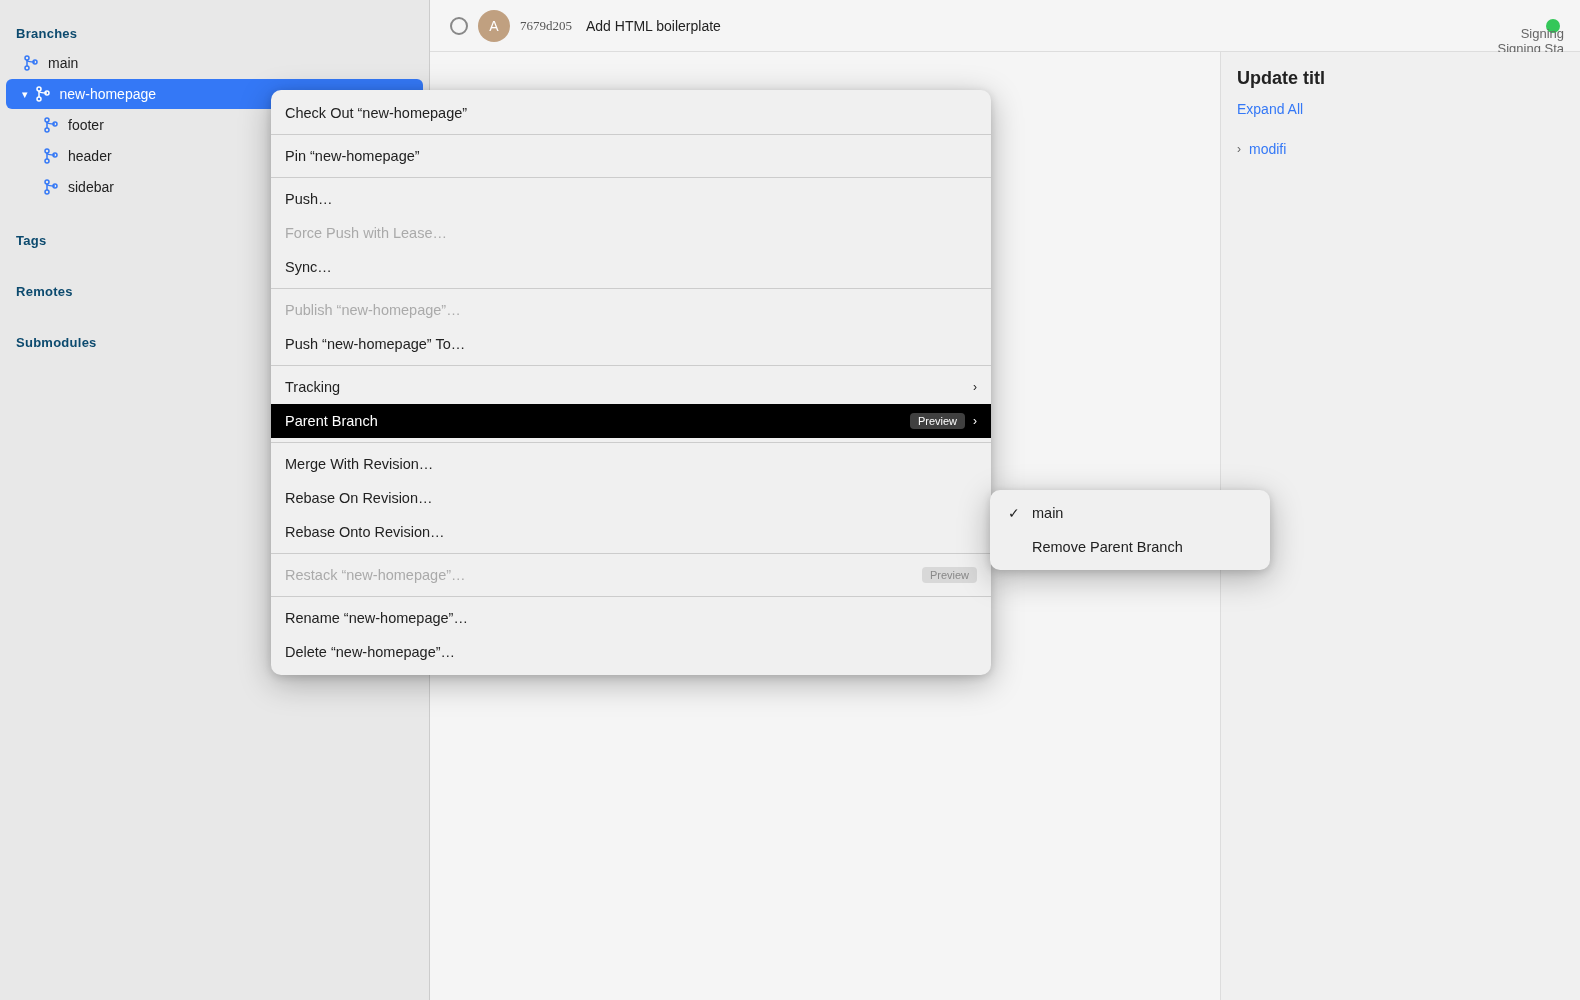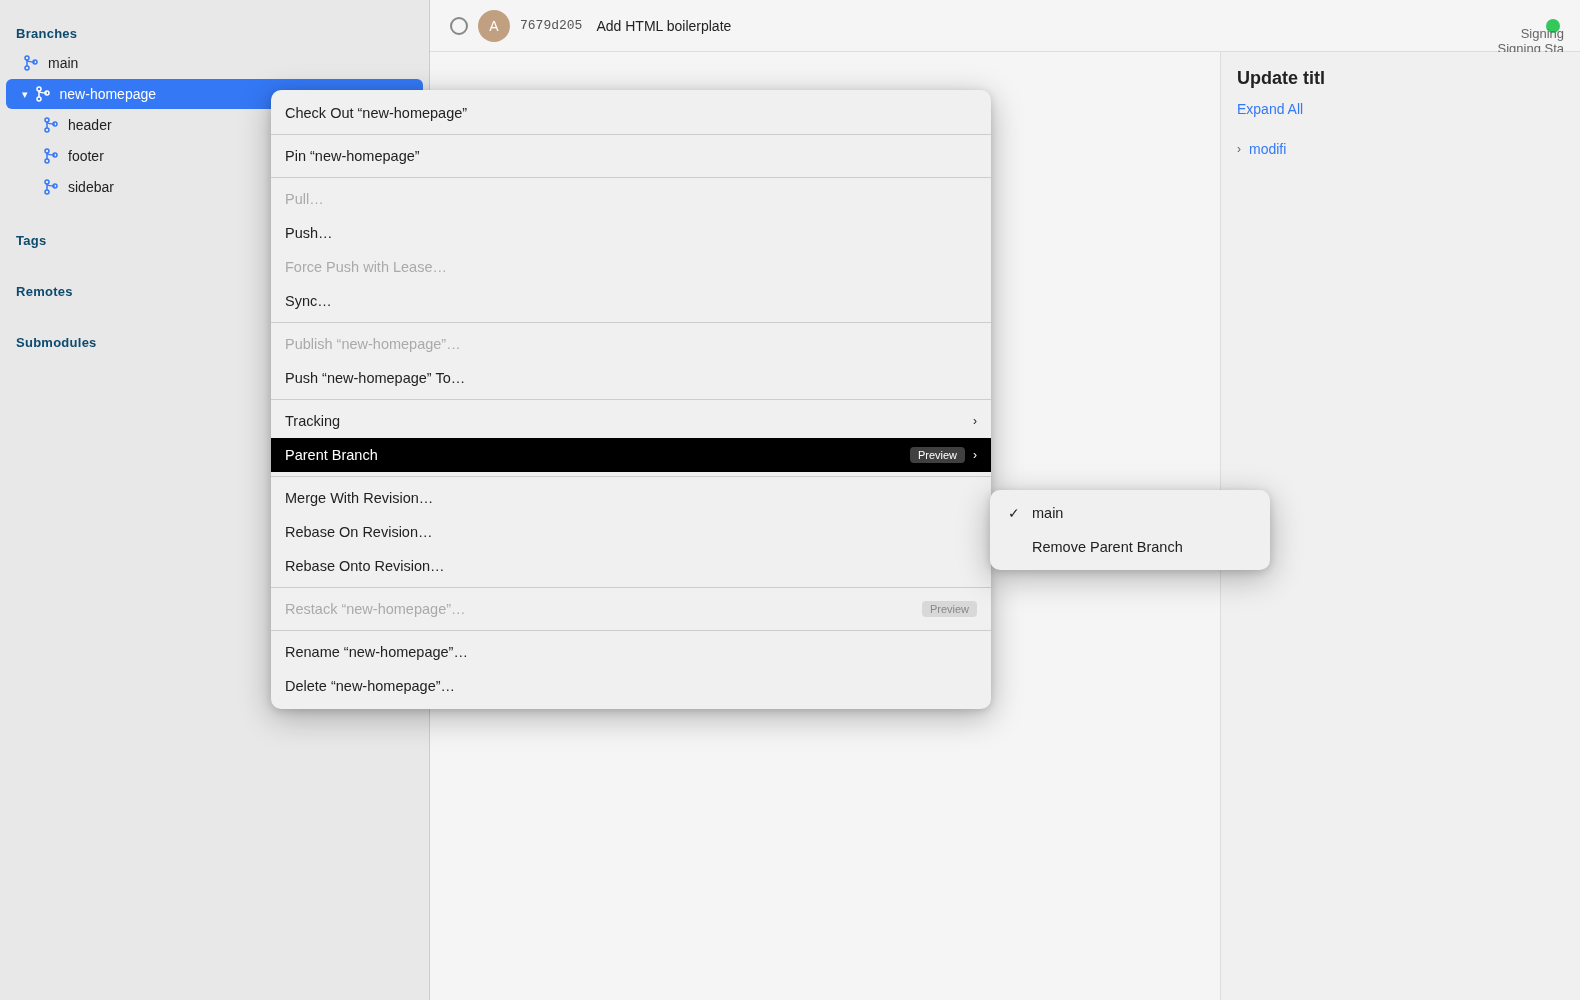--- a/index.html
+++ b/index.html
@@ -95,21 +95,21 @@
       margin-right: 10px;
       flex-shrink: 0;
       display: flex; align-items: center; justify-content: center;
       font-size: 14px;
       color: #fff;
     }
     .commit-hash {
       font-size: 13px;
       color: #555;
       margin-right: 14px;
-      font-family: Liberation Mono, monospace;
+      font-family: Liberation Serif, serif;
     }
     .commit-message {
       font-size: 14px;
       color: #222;
       flex: 1;
     }
     .commit-status {
       width: 14px; height: 14px;
       border-radius: 50%;
       background: #34c759;
@@ -279,32 +279,32 @@
   </div>
 
   <div class="branch-item" style="padding-left: 36px;">
     <svg class="branch-icon" viewBox="0 0 18 18" fill="none" xmlns="http://www.w3.org/2000/svg">
       <circle cx="5" cy="4" r="2" stroke="#3478f6" stroke-width="1.5"></circle>
       <circle cx="5" cy="14" r="2" stroke="#3478f6" stroke-width="1.5"></circle>
       <circle cx="13" cy="8" r="2" stroke="#3478f6" stroke-width="1.5"></circle>
       <line x1="5" y1="6" x2="5" y2="12" stroke="#3478f6" stroke-width="1.5"></line>
       <path d="M5 6 Q5 8 13 8" stroke="#3478f6" stroke-width="1.5" fill="none"></path>
     </svg>
-    <span class="branch-item-label">header</span>
+    <span class="branch-item-label">footer</span>
   </div>
 
   <div class="branch-item" style="padding-left: 36px;">
     <svg class="branch-icon" viewBox="0 0 18 18" fill="none" xmlns="http://www.w3.org/2000/svg">
       <circle cx="5" cy="4" r="2" stroke="#3478f6" stroke-width="1.5"></circle>
       <circle cx="5" cy="14" r="2" stroke="#3478f6" stroke-width="1.5"></circle>
       <circle cx="13" cy="8" r="2" stroke="#3478f6" stroke-width="1.5"></circle>
       <line x1="5" y1="6" x2="5" y2="12" stroke="#3478f6" stroke-width="1.5"></line>
       <path d="M5 6 Q5 8 13 8" stroke="#3478f6" stroke-width="1.5" fill="none"></path>
     </svg>
-    <span class="branch-item-label">footer</span>
+    <span class="branch-item-label">header</span>
   </div>
 
   <div class="branch-item" style="padding-left: 36px;">
     <svg class="branch-icon" viewBox="0 0 18 18" fill="none" xmlns="http://www.w3.org/2000/svg">
       <circle cx="5" cy="4" r="2" stroke="#3478f6" stroke-width="1.5"></circle>
       <circle cx="5" cy="14" r="2" stroke="#3478f6" stroke-width="1.5"></circle>
       <circle cx="13" cy="8" r="2" stroke="#3478f6" stroke-width="1.5"></circle>
       <line x1="5" y1="6" x2="5" y2="12" stroke="#3478f6" stroke-width="1.5"></line>
       <path d="M5 6 Q5 8 13 8" stroke="#3478f6" stroke-width="1.5" fill="none"></path>
     </svg>
@@ -349,23 +349,20 @@
   <div class="menu-item">
     <span>Check Out “new-homepage”</span>
   </div>
   <div class="menu-separator"></div>
 
   <div class="menu-item">
     <span>Pin “new-homepage”</span>
   </div>
   <div class="menu-separator"></div>
 
-  <div class="menu-item disabled">
-    <span>Pull…</span>
-  </div>
 
   <div class="menu-item">
     <span>Push…</span>
   </div>
 
   <div class="menu-item disabled">
     <span>Force Push with Lease…</span>
   </div>
 
   <div class="menu-item">

